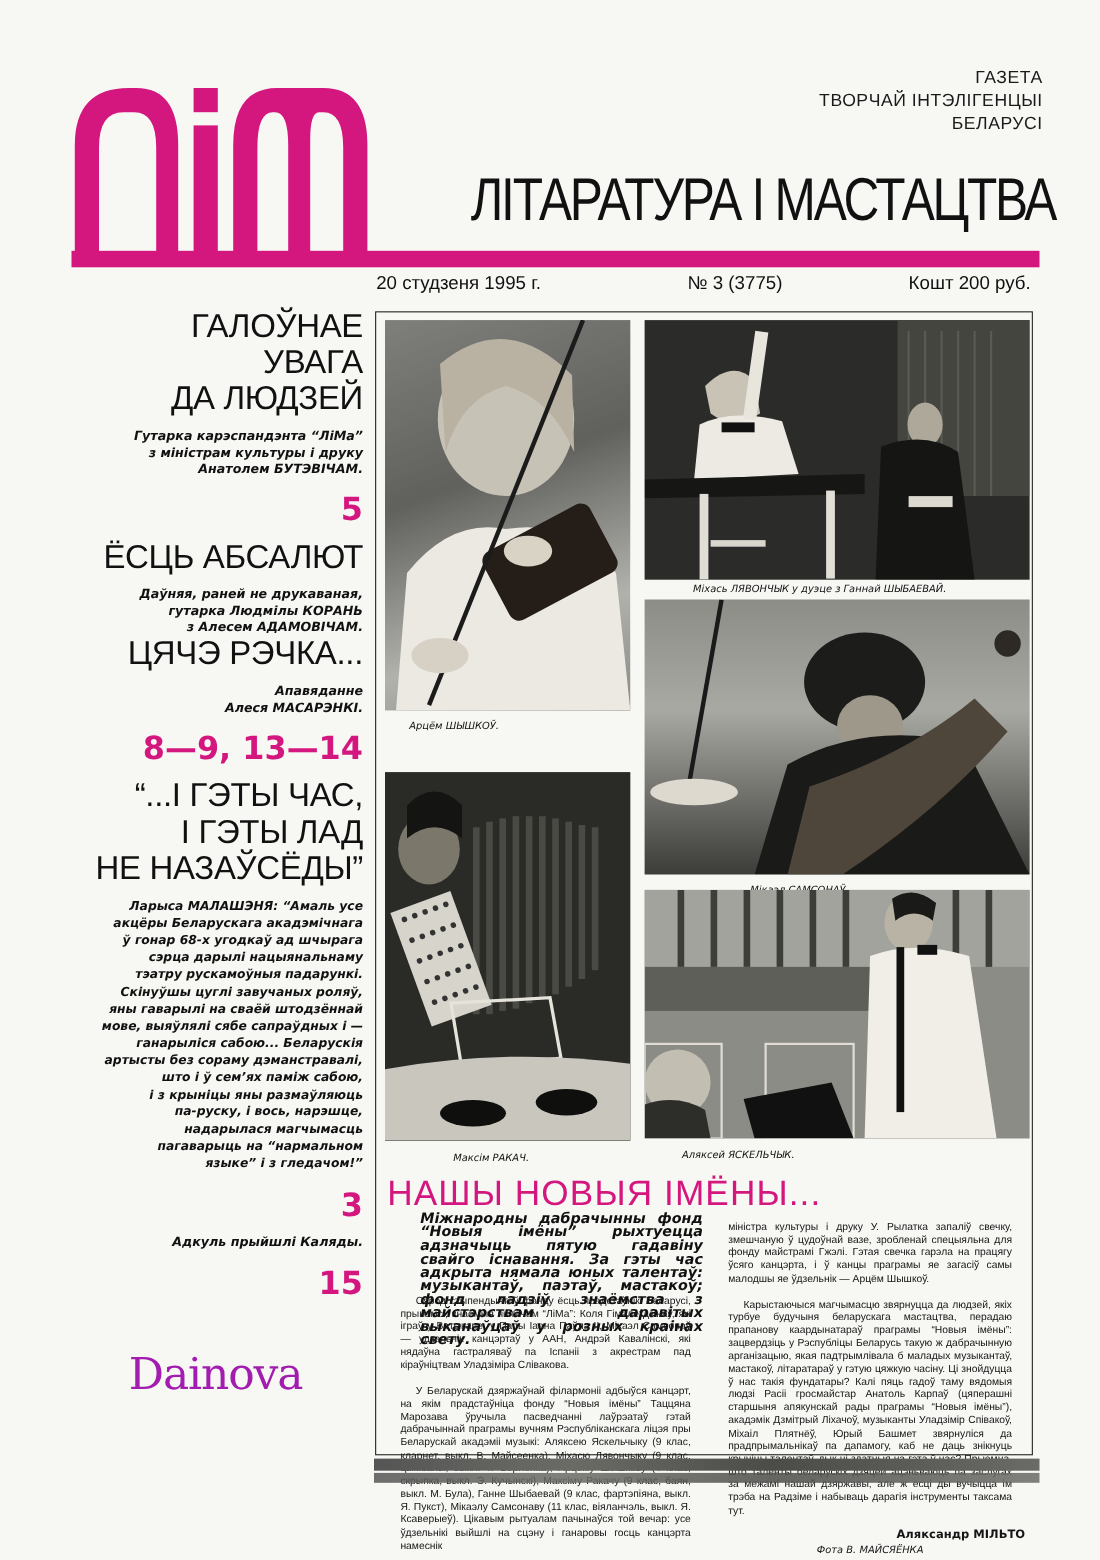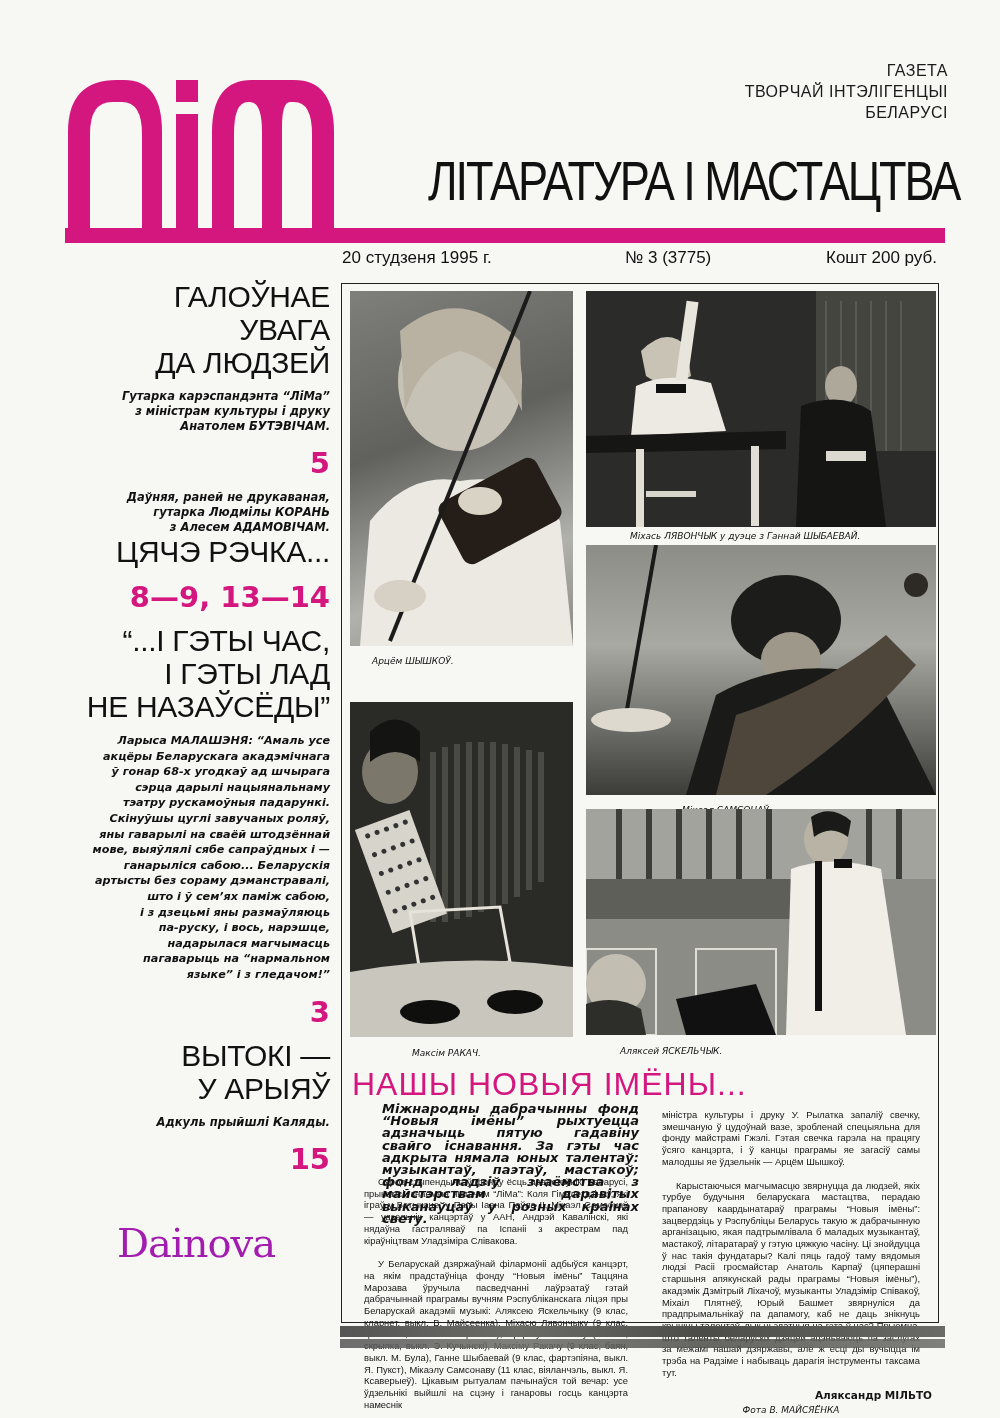--- a/index.html
+++ b/index.html
@@ -83,31 +83,38 @@
     </h2>
     <div class="lead">
       <div>Гутарка карэспандэнта “ЛіМа”</div>
       <div>з міністрам культуры і друку</div>
       <div>Анатолем БУТЭВІЧАМ.</div>
     </div>
     <div class="pg">5</div>
   </div>
 
   <div>
+    <h2 class="hl">
+      <div>ЁСЦЬ АБСАЛЮТ</div>
+    </h2>
     <div class="lead">
       <div>Даўняя, раней не друкаваная,</div>
       <div>гутарка Людмілы КОРАНЬ</div>
       <div>з Алесем АДАМОВІЧАМ.</div>
     </div>
   </div>
 
   <div>
     <h2 class="hl">
       <div>ЦЯЧЭ РЭЧКА...</div>
     </h2>
+    <div class="lead">
+      <div>Апавяданне</div>
+      <div>Алеся МАСАРЭНКІ.</div>
+    </div>
     <div class="pg">8—9, 13—14</div>
   </div>
 
   <div>
     <h2 class="hl">
       <div>“...І ГЭТЫ ЧАС,</div>
       <div>І ГЭТЫ ЛАД</div>
       <div>НЕ НАЗАЎСЁДЫ”</div>
     </h2>
     <div class="lead" style="font-size:11.2px;line-height:15.6px;">
@@ -115,34 +122,30 @@
       <div>акцёры Беларускага акадэмічнага</div>
       <div>ў гонар 68-х угодкаў ад шчырага</div>
       <div>сэрца дарылі нацыянальнаму</div>
       <div>тэатру рускамоўныя падарункі.</div>
       <div>Скінуўшы цуглі завучаных роляў,</div>
       <div>яны гаварылі на сваёй штодзённай</div>
       <div>мове, выяўлялі сябе сапраўдных і —</div>
       <div>ганарыліся сабою... Беларускія</div>
       <div>артысты без сораму дэманстравалі,</div>
       <div>што і ў сем’ях паміж сабою,</div>
-      <div>і з дзецьмі яны размаўляюць</div>
+      <div>і з крыніцы яны размаўляюць</div>
       <div>па-руску, і вось, нарэшце,</div>
       <div>надарылася магчымасць</div>
       <div>пагаварыць на “нармальном</div>
       <div>языке” і з гледачом!”</div>
     </div>
     <div class="pg">3</div>
   </div>
 
   <div>
-    <h2 class="hl">
-      <div>ВЫТОКІ —</div>
-      <div>У АРЫЯЎ</div>
-    </h2>
     <div class="lead">
       <div>Адкуль прыйшлі Каляды.</div>
     </div>
     <div class="pg">15</div>
   </div>
 
   <div class="dainova">Dainova</div>
 </div>
 
 <div class="abs frame">

